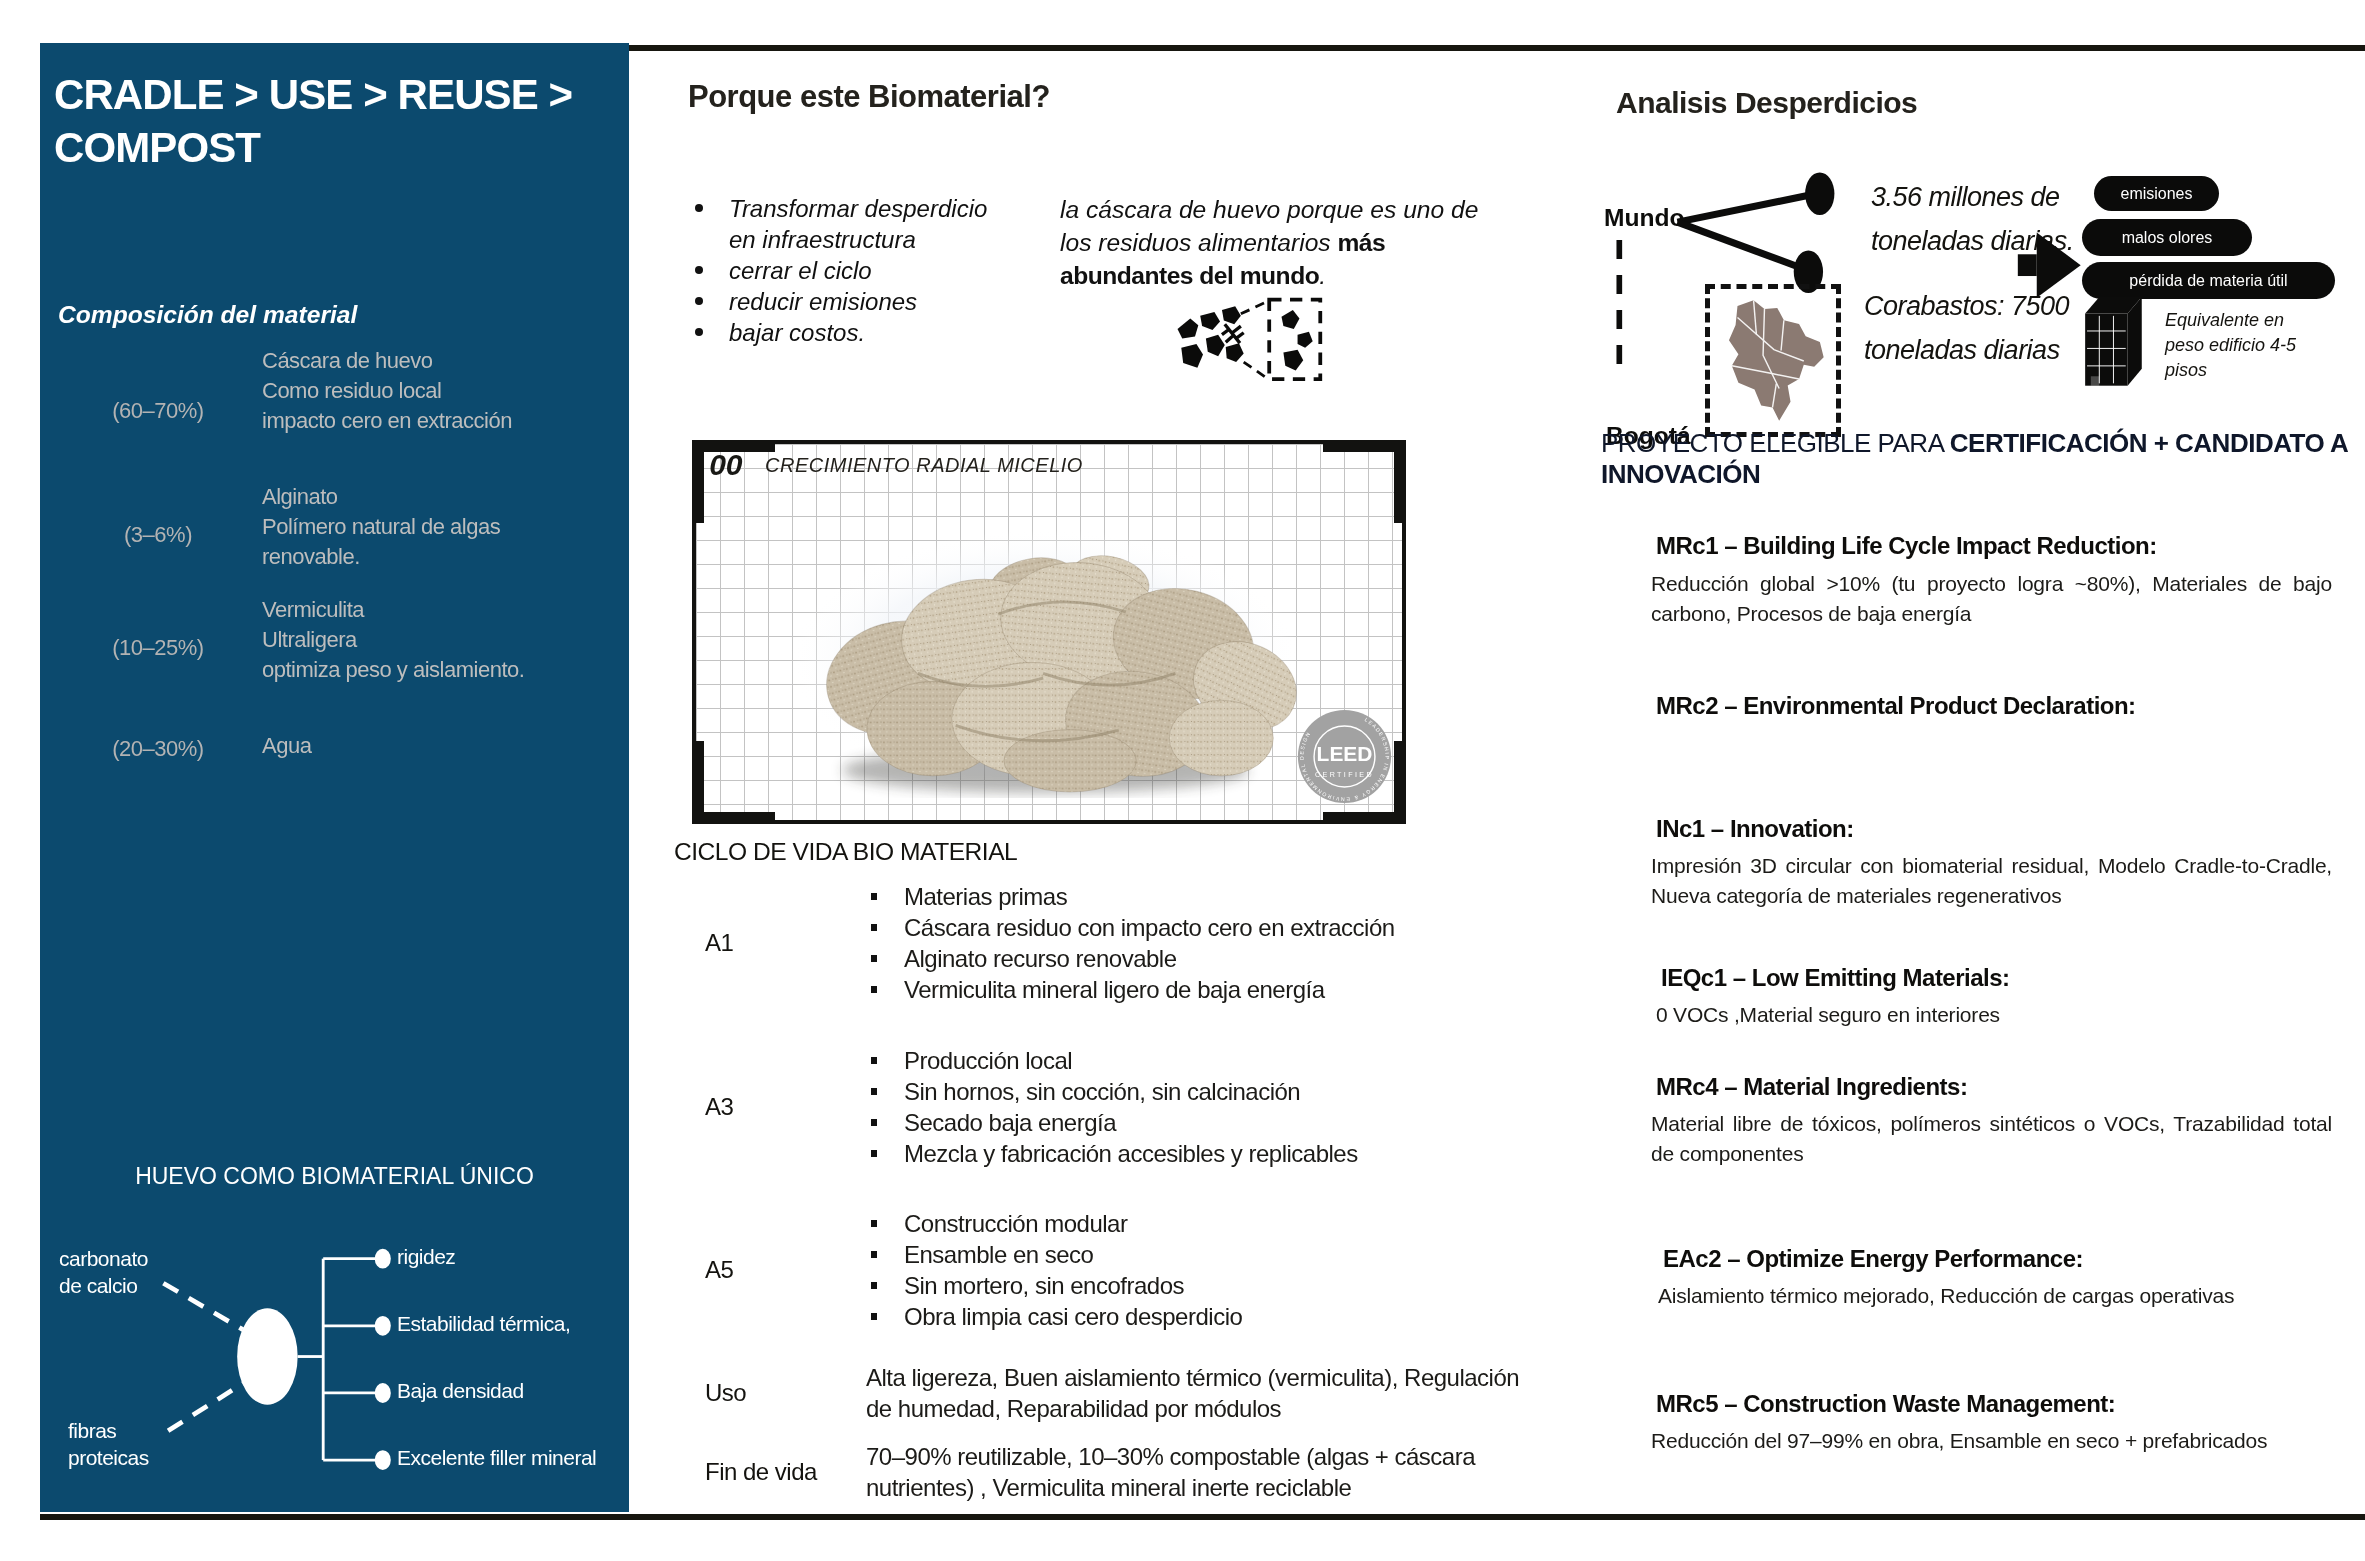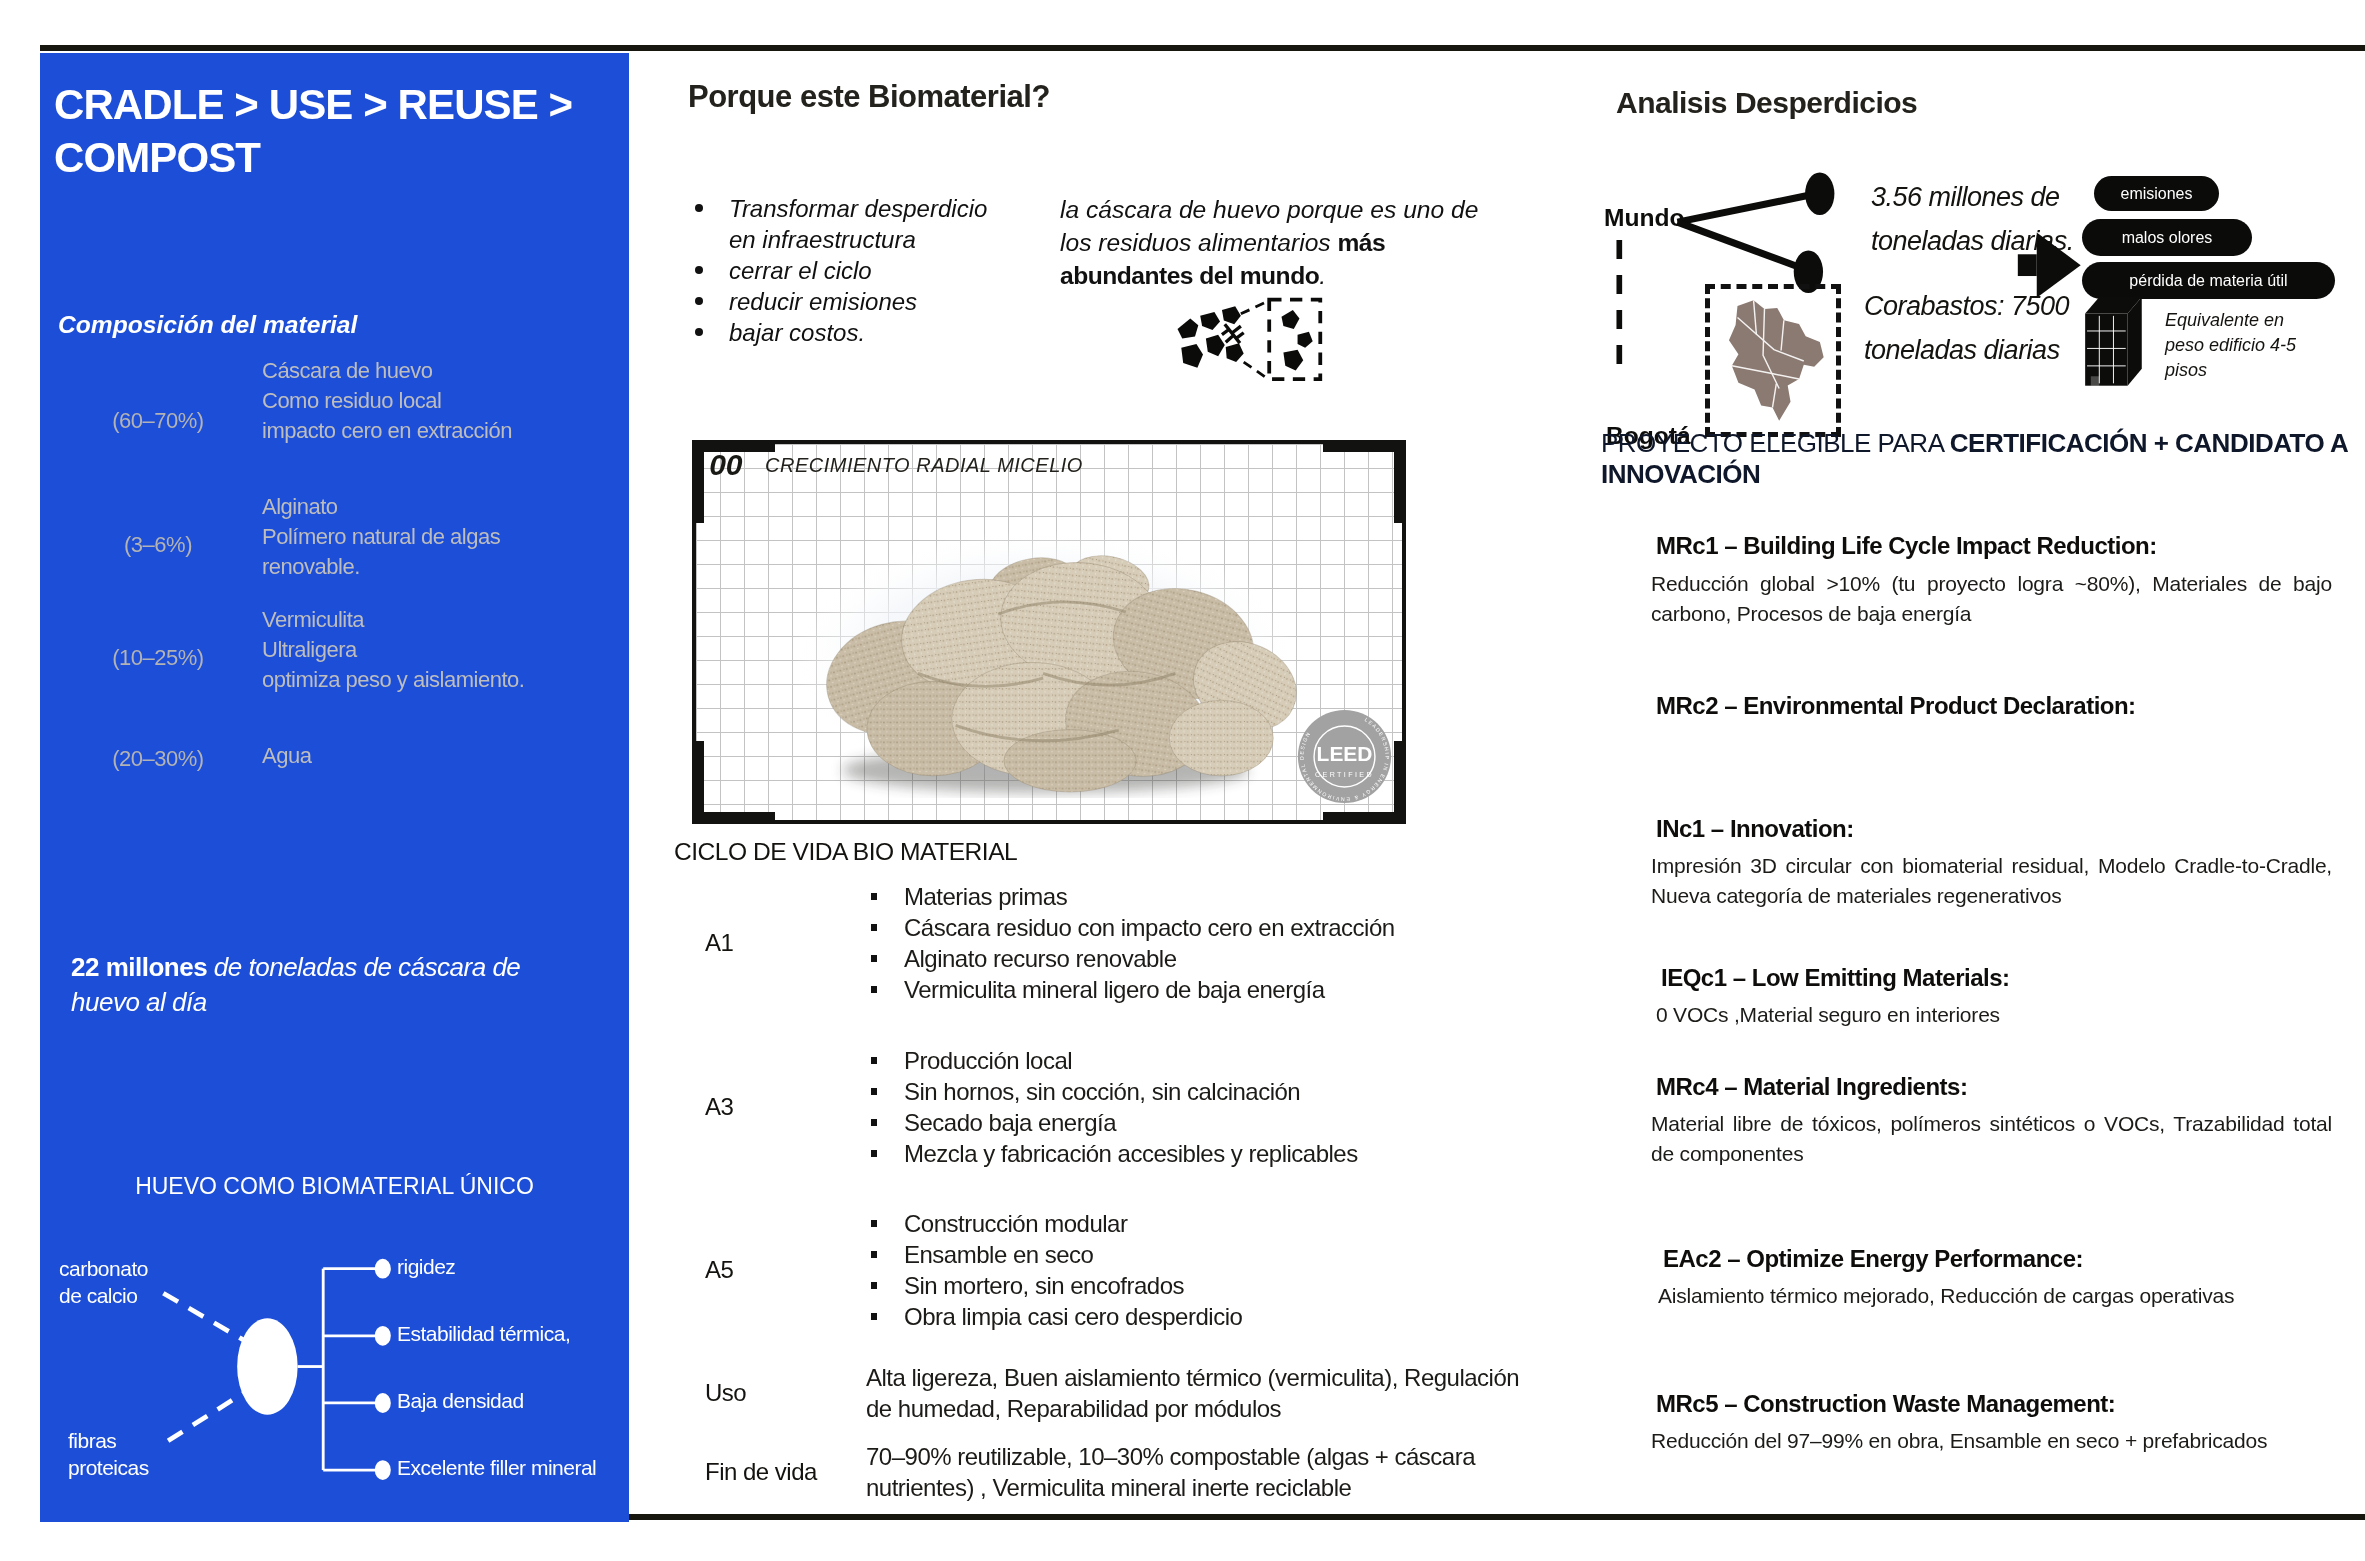--- a/index.html
+++ b/index.html
@@ -4,21 +4,21 @@
 <style>
   html,body{margin:0;padding:0;background:#ffffff;}
   #canvas{position:relative;width:2413px;height:1561px;background:#ffffff;overflow:hidden;
           font-family:"Liberation Sans","DejaVu Sans",sans-serif;color:#161512;}
   .abs{position:absolute;}
   .b{font-weight:bold;}
   .i{font-style:italic;}
   
   .frame{background:#17160f;}
   
-  #panel{left:40px;top:53px;width:589px;height:1469px;background:#1d4ed8;}
+  #panel{left:40px;top:43px;width:589px;height:1469px;background:#0c4a6e;}
   #panel .ttl{left:14px;top:24.6px;width:568px;font-size:42px;line-height:53px;font-weight:bold;
               color:#fff;letter-spacing:-0.9px;}
   .comp-head{left:18px;top:258px;font-size:24.6px;color:#fff;font-weight:bold;font-style:italic;}
   .pct{left:28px;width:180px;text-align:center;font-size:22px;color:#b3b3b3;letter-spacing:-0.5px;}
   .cdesc{left:222px;width:345px;font-size:22px;line-height:30px;color:#bdbdbd;letter-spacing:-0.5px;}
   .fact{left:31px;top:897px;width:506px;font-size:26px;line-height:35px;color:#fff;letter-spacing:-0.5px;}
   .eggtitle{left:0;top:1120px;width:100%;text-align:center;font-size:23px;color:#fff;letter-spacing:0;}
   .wlabel{color:#fff;font-size:21px;line-height:27.4px;letter-spacing:-0.5px;}
   .trait{color:#fff;font-size:21px;letter-spacing:-0.5px;}
   
@@ -95,23 +95,20 @@
       <div>Vermiculita</div>
       <div>Ultraligera</div>
       <div>optimiza peso y aislamiento.</div>
     </div>
 
     <div class="abs pct" style="top:693px;">(20–30%)</div>
     <div class="abs cdesc" style="top:688px;">
       <div>Agua</div>
     </div>
 
-    <div class="abs fact">
-      <span class="b">22 millones</span><span class="i"> de toneladas de cáscara de huevo al día</span>
-    </div>
 
     <div class="abs eggtitle">HUEVO COMO BIOMATERIAL ÚNICO</div>
 
     <div class="abs wlabel" style="left:19px;top:1202px;">
       <div>carbonato</div>
       <div>de calcio</div>
     </div>
     <div class="abs wlabel" style="left:28px;top:1374px;">
       <div>fibras</div>
       <div>proteicas</div>

